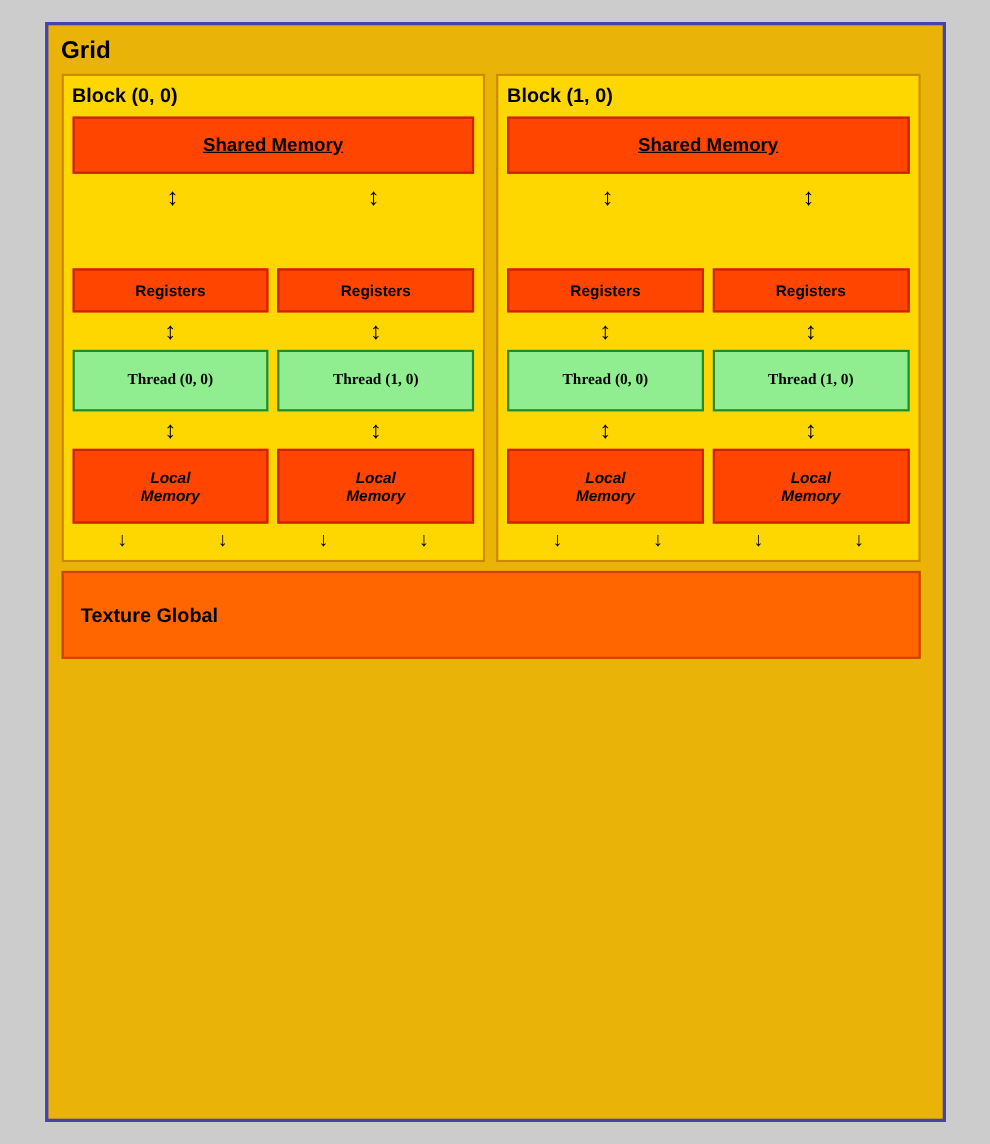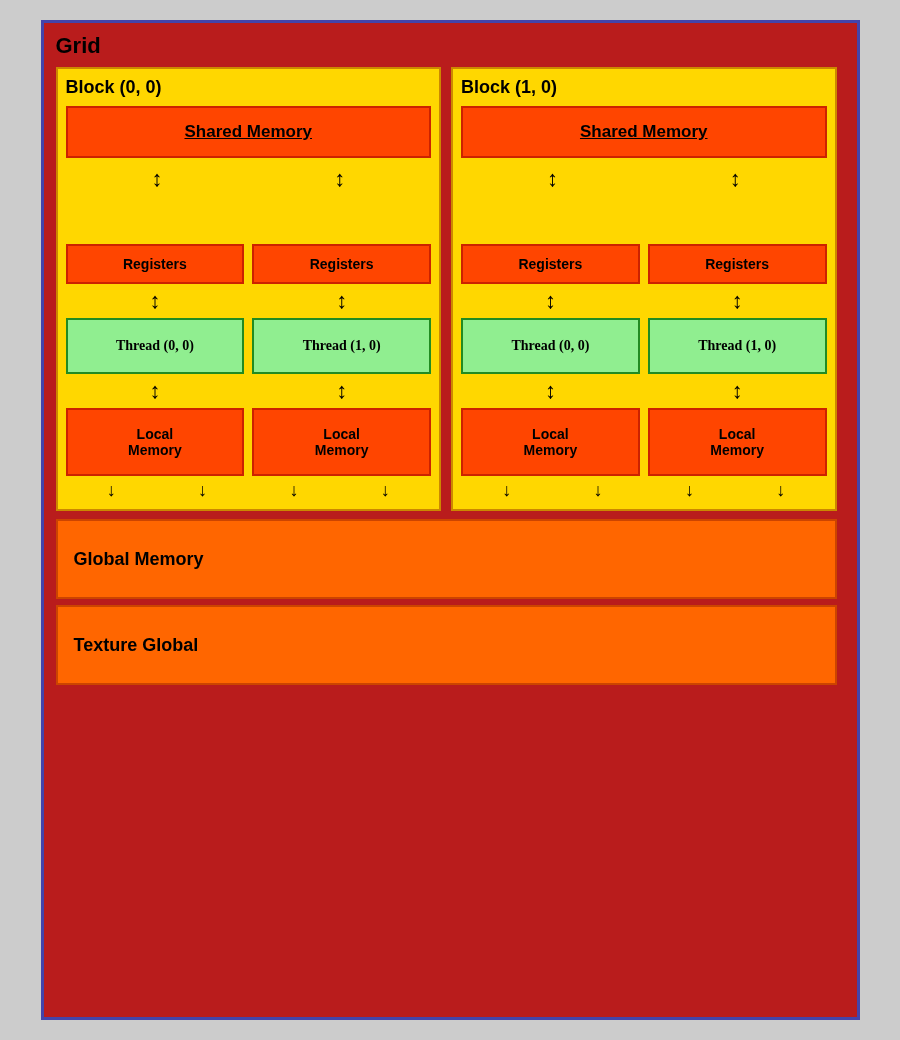--- a/index.html
+++ b/index.html
@@ -7,21 +7,21 @@
       width: 900px;
       height: 1040px;
       background: #ccc;
       display: flex;
       align-items: center;
       justify-content: center;
       font-family: Arial, sans-serif;
     }
 
     .outer-grid {
-      background: #b91c1c;
+      background: #eab308;
       border: 3px solid #4444aa;
       width: 819px;
       min-height: 1000px;
       padding: 10px 20px 12px 12px;
       position: relative;
     }
 
     .grid-label {
       font-size: 22px;
       font-weight: bold;
@@ -104,20 +104,21 @@
     .local-memory {
       background: #FF4500;
       border: 2px solid #cc2200;
       color: #000;
       font-size: 14px;
       font-weight: bold;
       text-align: center;
       padding: 16px 4px;
       width: 100%;
       margin-top: 4px;
+      font-style: italic;
     }
 
     .bottom-memories {
       display: flex;
       flex-direction: column;
       gap: 6px;
       margin-top: 8px;
     }
 
     .memory-bar {
@@ -222,21 +223,18 @@
         <span style="font-size:18px; font-weight:900;">↓</span>
         <span style="font-size:18px; font-weight:900;">↓</span>
         <span style="font-size:18px; font-weight:900;">↓</span>
         <span style="font-size:18px; font-weight:900;">↓</span>
       </div>
     </div>
 
   </div>
 
   <div class="bottom-memories">
-    <div class="memory-bar">
-      <span class="memory-bar-label">Global Memory</span>
-    </div>
     <div class="memory-bar">
       <span class="memory-bar-label">Texture Global</span>
     </div>
   </div>
 
 </div>
 
 </body></html>

